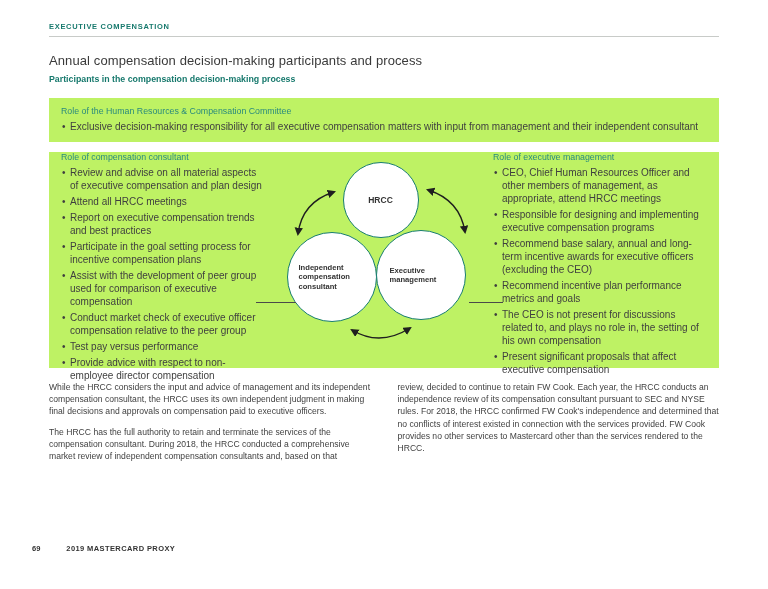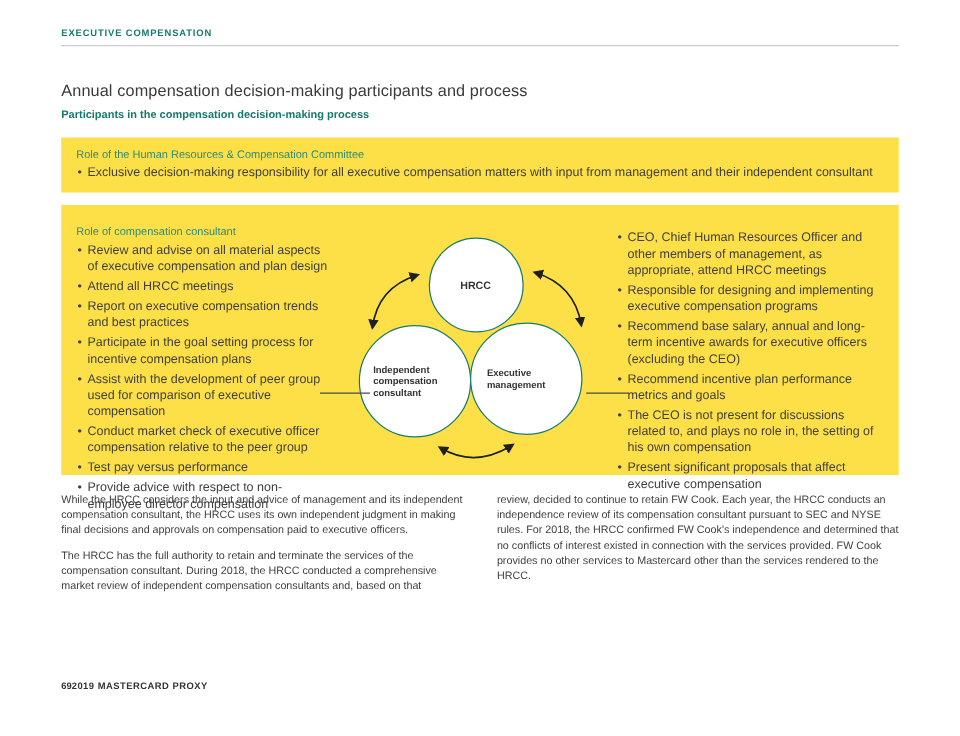--- a/index.html
+++ b/index.html
@@ -13,36 +13,36 @@
   }
   .page { position:relative; width:768px; height:589px; padding:0 49px; }
 
   
   .eyebrow {
     padding-top:22px;
     font-size:7.5px; font-weight:bold; letter-spacing:0.7px;
     color:#17796d;
   }
   .header-rule { border:none; border-top:1px solid #c8cbc8; margin-top:5px; }
-  .page-title { margin-top:28px; font-size:13px; font-weight:400; color:#3a3a3a; letter-spacing:0.1px; }
+  .page-title { margin-top:16px; font-size:13px; font-weight:400; color:#3a3a3a; letter-spacing:0.1px; }
   .page-subtitle { margin-top:6px; font-size:8.8px; font-weight:bold; color:#17796d; }
 
   
-  .gray-box { background:#fde047; }
+  .gray-box { background:#bef264; }
   .hrcc-box { margin-top:14px; padding:8px 12px 9px 12px; }
   .box-heading { font-size:8.8px; color:#2a8a7d; font-weight:400; }
   ul.bullets { list-style:none; margin-top:4px; }
   ul.bullets li {
     position:relative; padding-left:9px; margin-top:3px;
     font-size:10px; line-height:1.3; color:#3f3f3f;
   }
   ul.bullets li::before { content:"\2022"; position:absolute; left:1px; top:0; }
 
   .process-box {
-    margin-top:10px; padding:16px 12px 10px 12px;
+    margin-top:10px; padding:0 12px 10px 12px;
     height:216px; display:flex; position:relative;
   }
   .col-left  { width:205px; }
   .col-right { width:214px; }
   .col-center { flex:1; position:relative; }
 
   
   .diagram { position:relative; width:216px; height:200px; margin:6px auto 0 auto; }
   .circle {
     position:absolute; background:#ffffff;
@@ -59,22 +59,22 @@
   .connector-left  { left:207px; width:40px; }
   .connector-right { right:216px; width:34px; }
 
   
   .body-cols { display:flex; gap:27px; margin-top:13px; }
   .body-col { flex:1; }
   .body-col p { font-size:8.6px; line-height:1.42; color:#3f3f3f; margin-bottom:8px; }
 
   
   .footer {
-    position:absolute; left:49px; bottom:36px;
-    display:flex; align-items:baseline; 
+    position:absolute; left:32px; bottom:36px;
+    display:flex; align-items:baseline; gap:26px;
   }
   .footer .page-num { font-size:7.5px; font-weight:bold; color:#333; }
   .footer .doc-title { font-size:7.5px; font-weight:bold; letter-spacing:0.4px; color:#333; }
 </style>
 </head>
 <body>
 
 <div class="page">
 
   <div class="eyebrow">EXECUTIVE COMPENSATION</div>
@@ -120,20 +120,21 @@
           <path d="M80,172 Q108,189 138,170" fill="none" stroke="#1f1f1f" stroke-width="1.4" marker-start="url(#ah)" marker-end="url(#ah)"></path>
         </svg>
 
         <div class="circle c-hrcc">HRCC</div>
         <div class="circle c-ind">Independent compensation consultant</div>
         <div class="circle c-exec">Executive management</div>
       </div>
     </div>
 
     <div class="col-right">
+      <div class="box-heading">Role of executive management</div>
       <ul class="bullets">
         <li>CEO, Chief Human Resources Officer and other members of management, as appropriate, attend HRCC meetings</li>
         <li>Responsible for designing and implementing executive compensation programs</li>
         <li>Recommend base salary, annual and long-term incentive awards for executive officers (excluding the CEO)</li>
         <li>Recommend incentive plan performance metrics and goals</li>
         <li>The CEO is not present for discussions related to, and plays no role in, the setting of his own compensation</li>
         <li>Present significant proposals that affect executive compensation</li>
       </ul>
     </div>
 

